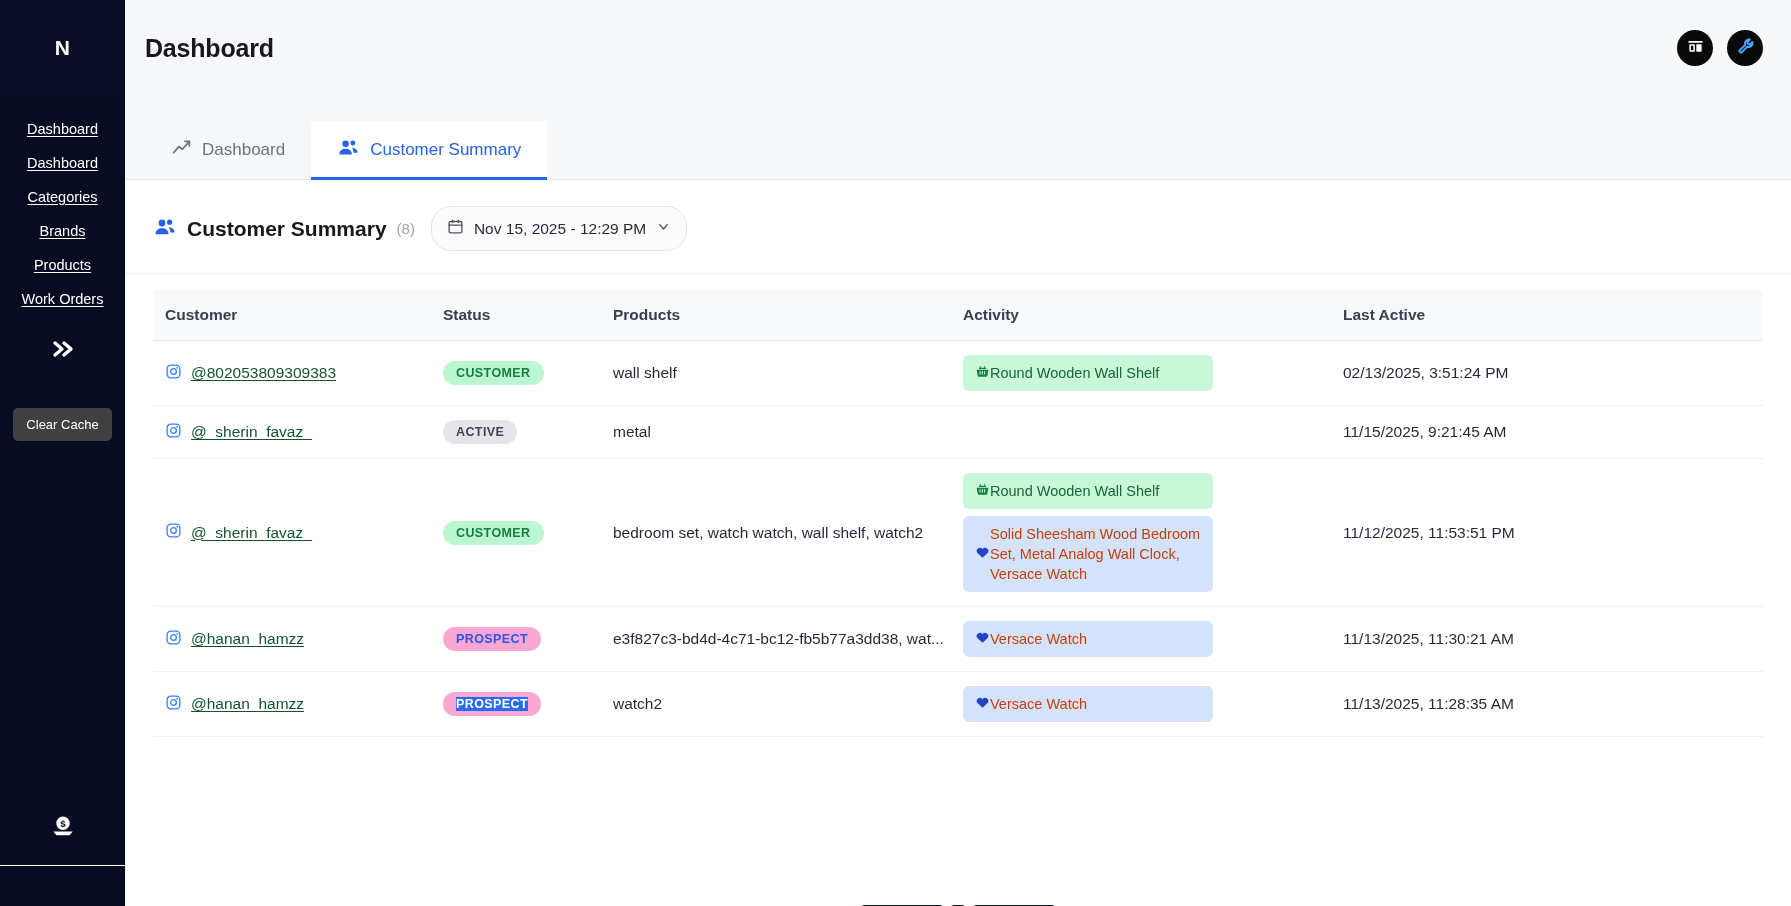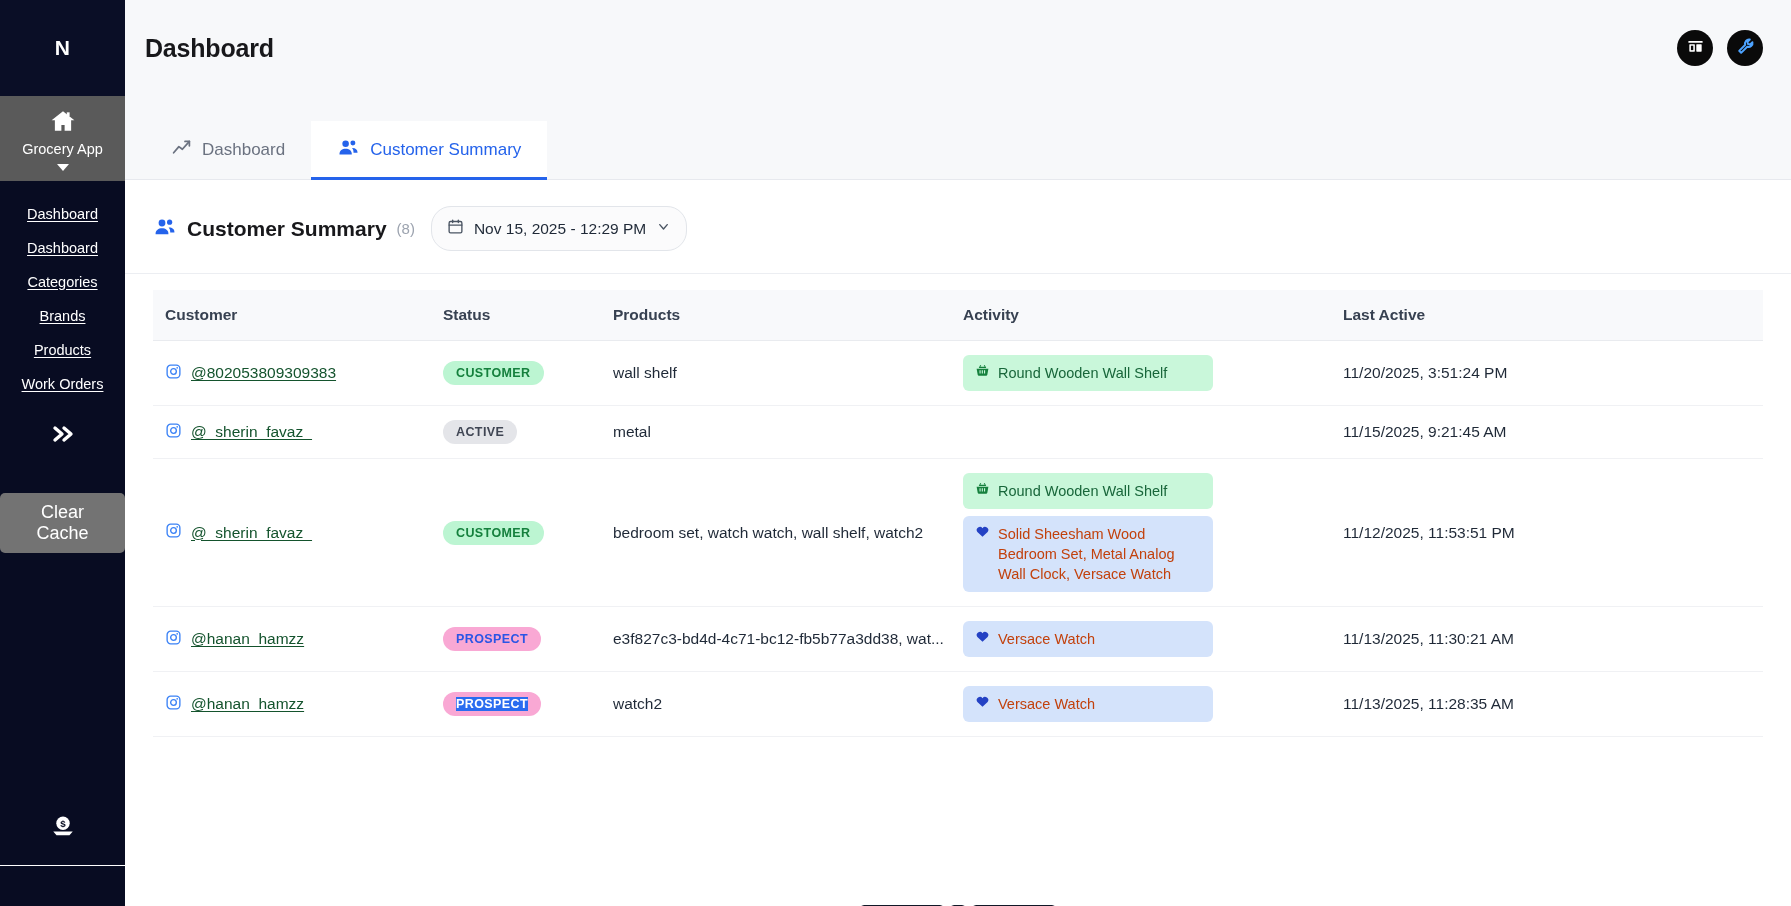--- a/index.html
+++ b/index.html
@@ -35,24 +35,24 @@
 
   .nav { width: 100%; padding-top: 16px; display: flex; flex-direction: column; align-items: center; }
   .nav-link {
     color: #ffffff; font-size: 14.5px; text-decoration: underline;
     padding: 9px 0; display: block; text-align: center; cursor: pointer;
     text-underline-offset: 2px;
   }
   .chev-wrap { margin-top: 22px; display:flex; align-items:center; justify-content:center; cursor:pointer;}
   .clear-cache {
     margin-top: 48px;
-    background: #737373; color: #ffffff;
+    background: #404040; color: #ffffff;
     border: none; border-radius: 5px;
     font-family: "Liberation Sans", sans-serif;
-    font-size: 18px; padding: 9px 13px; cursor: pointer;
+    font-size: 13px; padding: 9px 13px; cursor: pointer;
   }
   .sidebar-bottom {
     position: absolute; bottom: 0; left: 0; width: 100%;
     display: flex; flex-direction: column; align-items: center; gap: 20px;
     padding-bottom: 14px;
   }
   .sb-icon { cursor: pointer; display:block; }
   .sidebar-footer-line {
     position:absolute; bottom:0; left:0; width:100%; height:41px;
     border-top: 1px solid #ffffff; background:#080c22;
@@ -142,21 +142,21 @@
   }
   .badge-customer { background: #bcf5d2; color: #15803d; }
   .badge-active   { background: #e4e5e9; color: #3f4553; text-align: center; }
   .badge-prospect { background: #f9a8d4; color: #2a55e5; }
   .badge-selected > span { background: #2a6cf0; color: #ffffff; }
 
   .products-cell { color: #1f2937; }
 
   .activity-stack { display: flex; flex-direction: column; gap: 7px; }
   .act-pill {
-    display: flex; gap: 8px;
+    display: flex; align-items: center; 
     border-radius: 6px; padding: 8px 12px; font-size: 14.5px;
     max-width: 250px;
   }
   .act-green { background: #c9f7da; color: #18663a; }
   .act-blue  { background: #d4e3fb; color: #c2410c; }
   .act-pill .pill-text { line-height: 1.38; }
 
   .lastactive { color: #6b7280; font-size: 14.5px; white-space: nowrap; }
 
   .bottom-cut {
@@ -171,30 +171,20 @@
 </head>
 <body>
 
 <div class="app">
 
   <aside class="sidebar">
     <div class="logo-block">
       <span class="logo-letter">N</span>
     </div>
 
-    <div class="app-switch">
-      <span class="house">
-        <svg width="30" height="26" viewBox="0 0 24 24" fill="#ffffff">
-          <path d="M12 3 1.5 11.2h3V21h6v-5.4h3V21h6v-9.8h3L12 3z"></path>
-          <rect x="15.5" y="4" width="2.6" height="3.4" fill="#ffffff"></rect>
-        </svg>
-      </span>
-      <span class="app-switch-label">Grocery App</span>
-      <span class="caret-down"></span>
-    </div>
 
     <nav class="nav">
       <a class="nav-link">Dashboard</a>
       <a class="nav-link">Dashboard</a>
       <a class="nav-link">Categories</a>
       <a class="nav-link">Brands</a>
       <a class="nav-link">Products</a>
       <a class="nav-link">Work Orders</a>
     </nav>
 
@@ -341,21 +331,21 @@
                 <div class="activity-stack">
                   <div class="act-pill act-green">
                     <span><svg width="15" height="15" viewBox="0 0 24 24" fill="#15803d">
                         <path d="M8.4 3.2 6 8h12l-2.4-4.8-1.6.8L15.6 6H8.4l1.6-2L8.4 3.2z"></path>
                         <path d="M2.6 9.2h18.8l-1.7 9.4a2 2 0 0 1-2 1.6H6.3a2 2 0 0 1-2-1.6L2.6 9.2zm4.6 2.3v5.4h1.8v-5.4H7.2zm3.6 0v5.4h1.8v-5.4h-1.8zm3.6 0v5.4h1.8v-5.4h-1.8z"></path>
                       </svg></span>
                     <span class="pill-text">Round Wooden Wall Shelf</span>
                   </div>
                 </div>
               </td>
-              <td class="lastactive">11/20/2025, 3:51:24 PM</td>
+              <td class="lastactive">02/13/2025, 3:51:24 PM</td>
             </tr>
             <tr>
               <td>
                 <span class="handle-cell">
                   <span><svg width="17" height="17" viewBox="0 0 24 24" fill="none" stroke="#3b82f6" stroke-width="1.9">
                       <rect x="3" y="3" width="18" height="18" rx="5"></rect>
                       <circle cx="12" cy="12" r="4"></circle>
                       <circle cx="17.2" cy="6.8" r="1.2" fill="#3b82f6" stroke="none"></circle>
                     </svg></span>
                   <a class="handle-link">@_sherin_favaz_</a>

